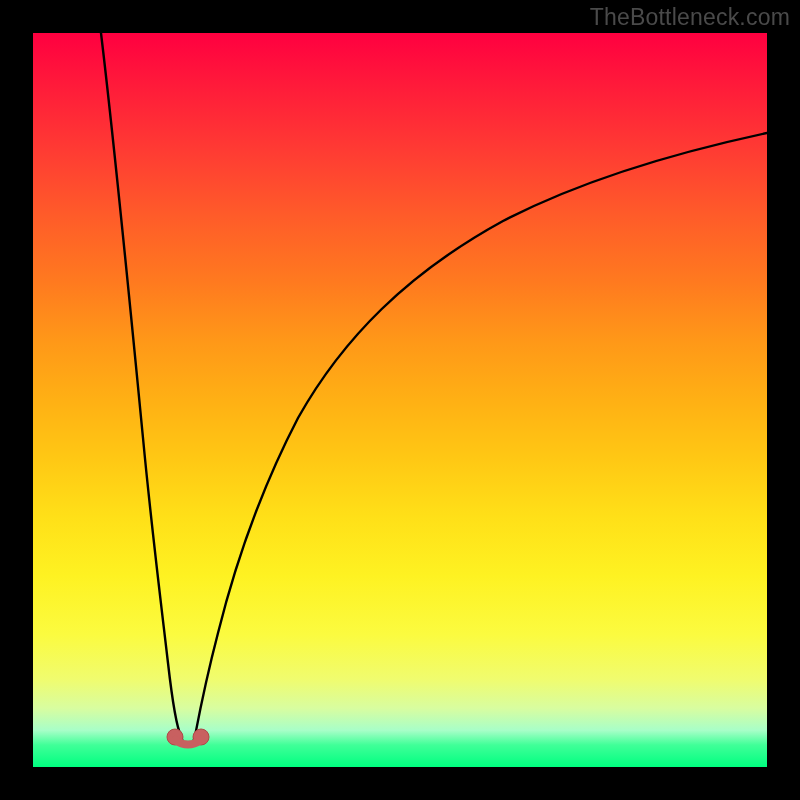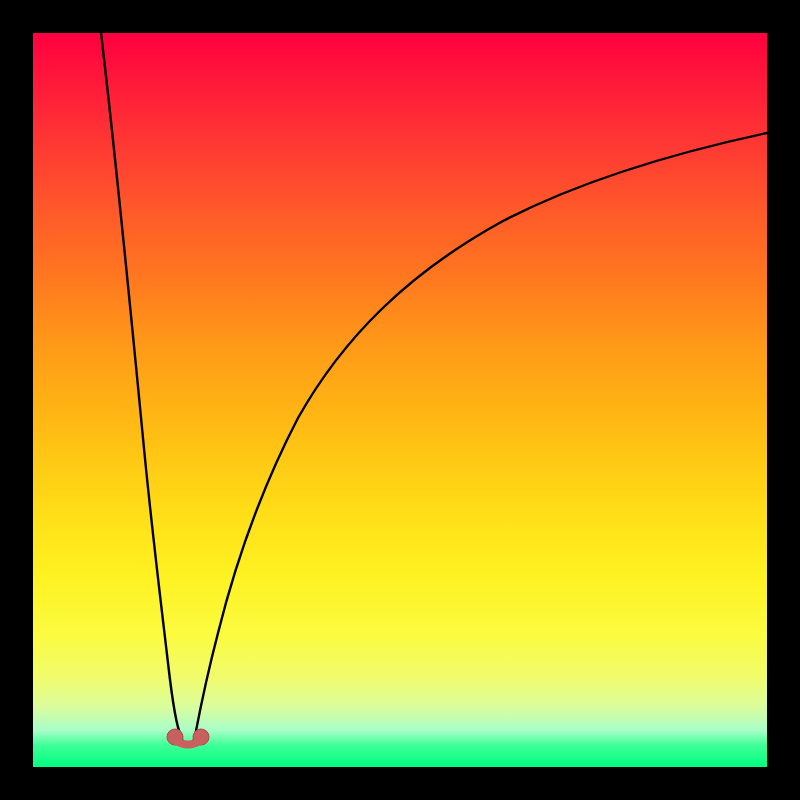--- a/index.html
+++ b/index.html
@@ -86,13 +86,14 @@
                C 166 682, 172 650, 185 600
                C 200 540, 225 462, 265 385
                C 310 305, 375 240, 470 188
                C 555 144, 650 118, 734 100"></path>
       <circle cx="142" cy="704" r="8" fill="#c86060" stroke="#b04848" stroke-width="1"></circle>
       <circle cx="168" cy="704" r="8" fill="#c86060" stroke="#b04848" stroke-width="1"></circle>
       <path fill="none" stroke="#c86060" stroke-width="8" stroke-linecap="round" d="M 142 707 Q 155 716, 168 707"></path>
     </svg>
   </div>
 
+  <div class="watermark">TheBottleneck.com</div>
 </div>
 
 </body></html>

